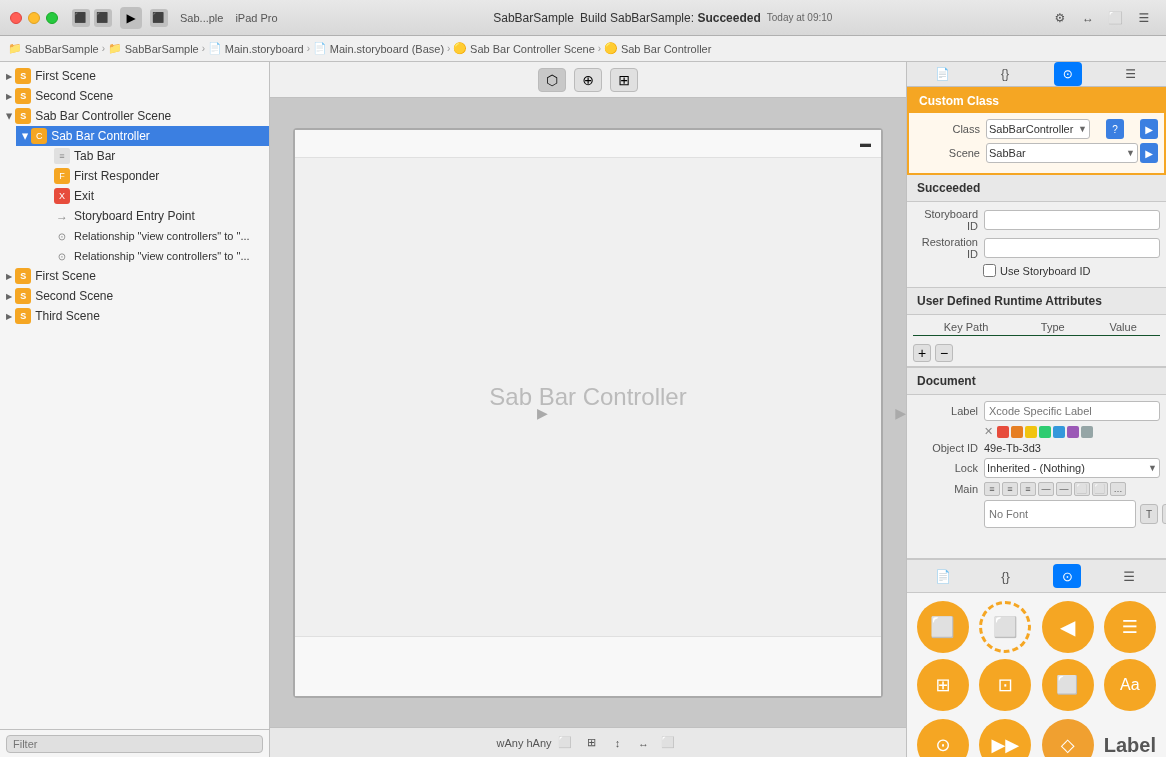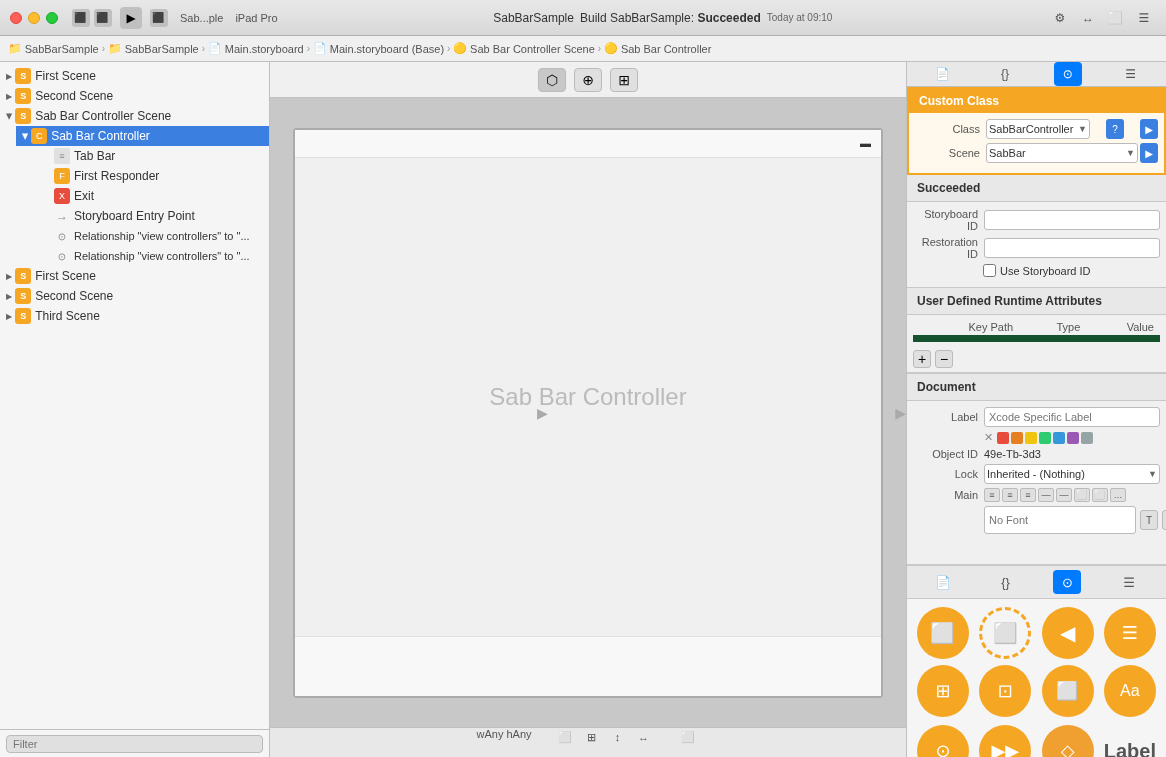--- a/index.html
+++ b/index.html
@@ -54,21 +54,21 @@
     .controller-label { font-size: 24px; color: #bbb; font-weight: 300; }
     .device-tabbar { height: 60px; background: #f8f8f8; border-top: 1px solid #e0e0e0; display: flex; align-items: center; }
     .tab-item { flex: 1; display: flex; flex-direction: column; align-items: center; justify-content: center; gap: 2px; }
     .tab-circle { width: 24px; height: 24px; background: #888; border-radius: 50%; }
     .tab-square { width: 20px; height: 20px; background: #888; border-radius: 3px; }
     .tab-label { font-size: 11px; color: #666; }
     
     .arrow-left { position: absolute; left: 30px; top: 200px; }
     .arrow-right { position: absolute; right: 30px; top: 180px; }
     
-    .canvas-bottom { height: 30px; background: #e8e8e8; border-top: 1px solid #c0c0c0; display: flex; justify-content: center; gap: 23px; font-size: 11px; color: #555; }
+    .canvas-bottom { height: 30px; background: #e8e8e8; border-top: 1px solid #c0c0c0; display: flex; align-items: center; justify-content: center; gap: 3px; font-size: 11px; color: #555; }
     .bottom-icons { display: flex; gap: 4px; }
     .bottom-icon-btn { width: 22px; height: 18px; display: flex; align-items: center; justify-content: center; cursor: pointer; color: #555; font-size: 11px; }
 
     
     .right-panel { width: 260px; background: #f0f0f0; border-left: 1px solid #c0c0c0; display: flex; flex-direction: column; overflow-y: auto; }
     .right-panel-tabs { height: 32px; background: #e8e8e8; border-bottom: 1px solid #c0c0c0; display: flex; align-items: center; justify-content: space-around; padding: 0 4px; }
     .right-tab { width: 28px; height: 24px; display: flex; align-items: center; justify-content: center; cursor: pointer; border-radius: 4px; font-size: 12px; color: #555; }
     .right-tab.active { background: #007aff; color: white; }
 
     
@@ -87,21 +87,21 @@
     .custom-class-section { border: 2px solid #f5a623; background: #fff8ed; }
     .custom-class-header { background: #f5a623; color: white; padding: 5px 10px; font-weight: 600; font-size: 12px; }
 
     .identity-section { }
     .checkbox-row { display: flex; align-items: center; gap: 4px; margin-bottom: 4px; margin-left: 70px; }
     .checkbox-row input { cursor: pointer; }
     .checkbox-row label { font-size: 11px; color: #333; cursor: pointer; }
 
     
     .runtime-table { width: 100%; border-collapse: collapse; font-size: 11px; }
-    .runtime-table th { text-align: right; padding: 2px 6px; color: #555; font-weight: 500; border-bottom: 7px solid #14532d; }
+    .runtime-table th { text-align: center; padding: 2px 6px; color: #555; font-weight: 500; border-bottom: 1px solid #14532d; }
     .add-remove-row { display: flex; gap: 4px; padding: 4px 6px; border-bottom: 1px solid #c8c8c8; }
     .add-remove-btn { width: 18px; height: 18px; background: #e0e0e0; border: 1px solid #bbb; border-radius: 3px; display: flex; align-items: center; justify-content: center; cursor: pointer; font-size: 14px; line-height: 1; }
 
     
     .document-section { }
     .color-dot { width: 12px; height: 12px; border-radius: 2px; }
     .x-mark { font-size: 11px; color: #888; margin-right: 2px; }
     .notes-icons { display: flex; gap: 2px; flex-wrap: wrap; align-items: center; }
     .notes-icon { width: 16px; height: 14px; background: #e0e0e0; border: 1px solid #bbb; border-radius: 2px; display: flex; align-items: center; justify-content: center; font-size: 9px; color: #555; cursor: pointer; }
     .font-row { display: flex; align-items: center; gap: 4px; }

